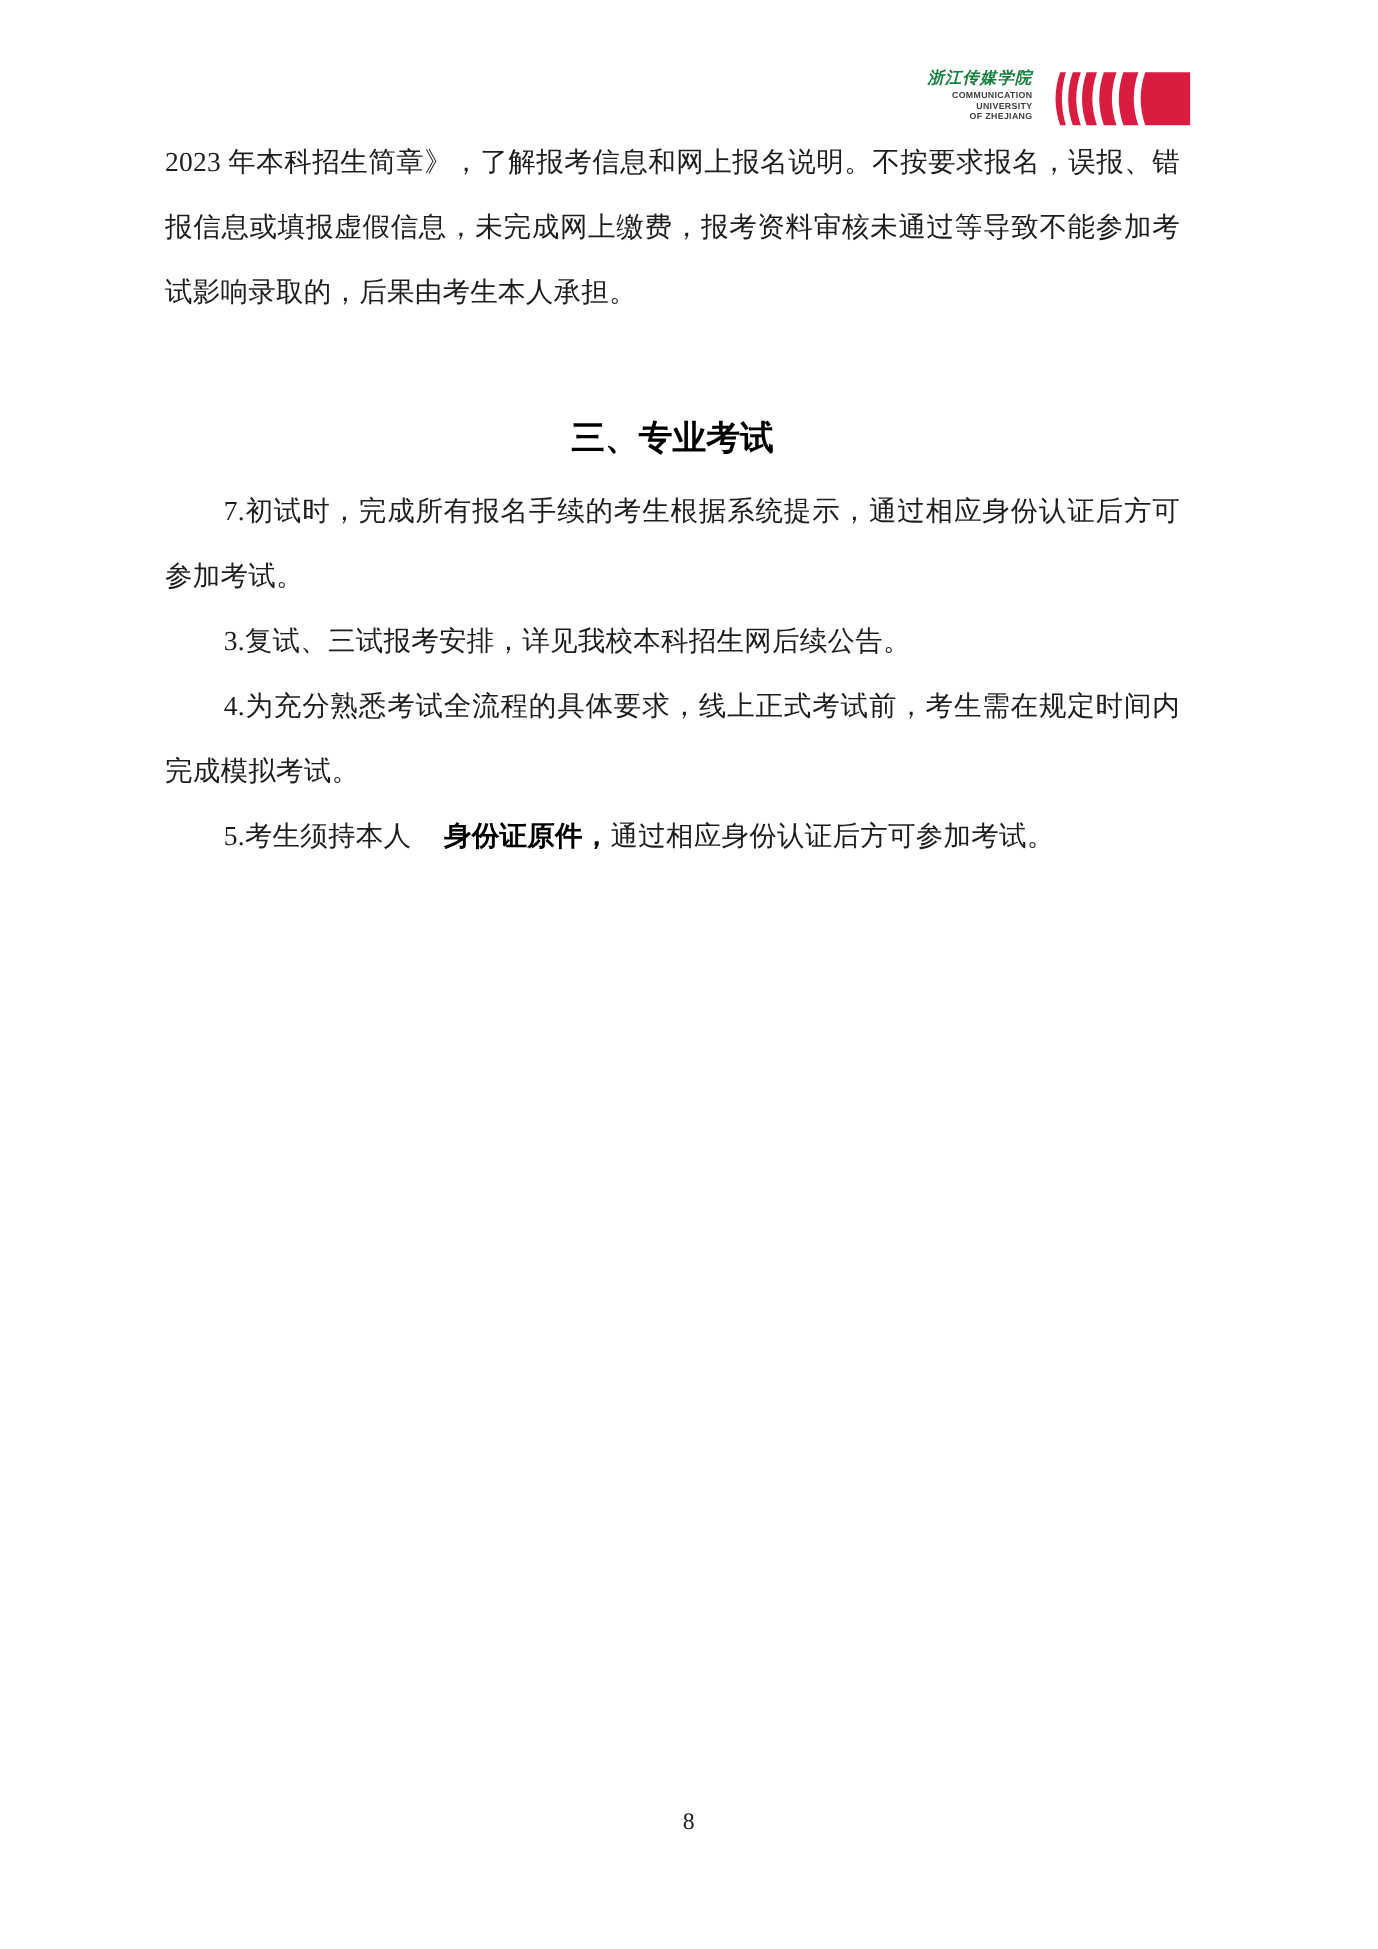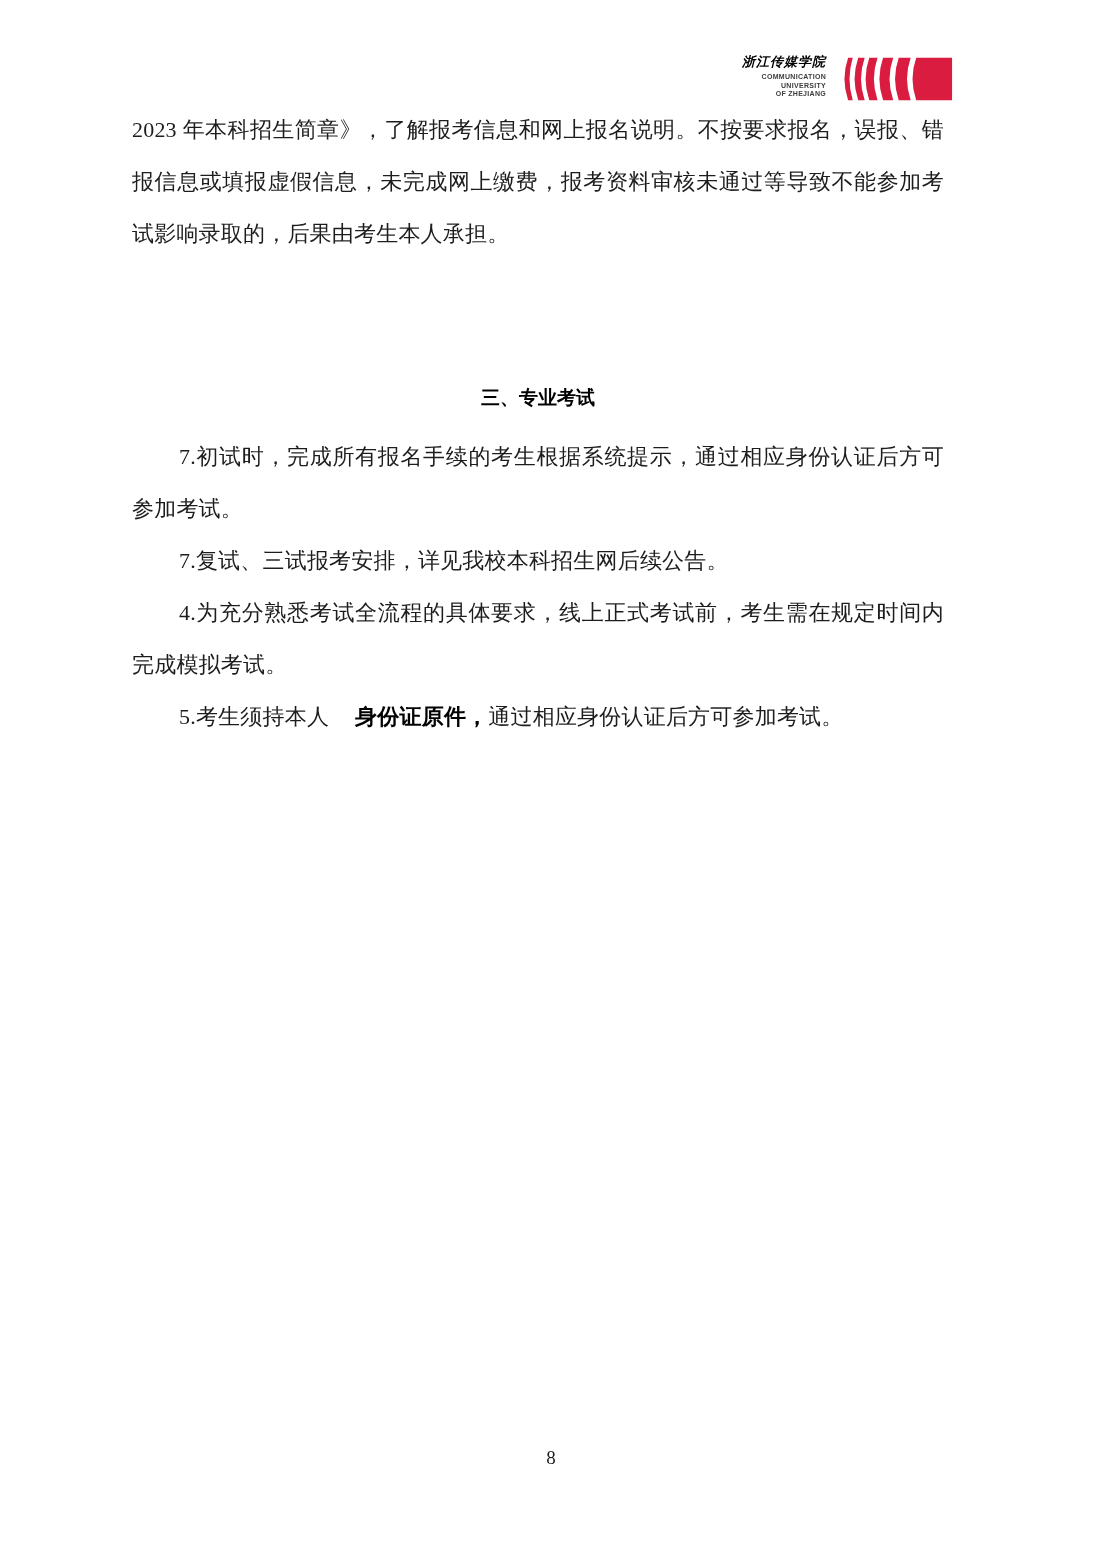--- a/index.html
+++ b/index.html
@@ -22,21 +22,21 @@
     align-items: flex-start;
     gap: 8px;
   }
   .logo-text { text-align: right; padding-top: 2px; }
   .logo-cn {
     font-family: "Liberation Serif", serif;
     font-weight: 700;
     font-style: italic;
     font-size: 13px;
     letter-spacing: 1px;
-    color: #000000;
+    color: #15803d;
     white-space: nowrap;
   }
   .logo-en {
     margin-top: 2px;
     font-family: "Liberation Sans", sans-serif;
     font-weight: 700;
     font-size: 7px;
     line-height: 8.5px;
     letter-spacing: 0.3px;
     color: #3c3c3c;
@@ -52,25 +52,25 @@
   }
   .body-p {
     margin: 0;
     font-size: 22px;
     line-height: 52px;
     text-align: justify;
     letter-spacing: 0.2px;
   }
   .indent { text-indent: 47px; }
   .section-heading {
-    margin: 116px 0 11px 0;
+    margin: 68px 0 11px 0;
     text-align: center;
     font-family: "Liberation Sans", "DejaVu Sans", sans-serif;
     font-weight: 700;
-    font-size: 19px;
+    font-size: 27px;
     line-height: 44px;
     color: #000000;
   }
   .em-bold {
     font-family: "Liberation Sans", "DejaVu Sans", sans-serif;
     font-weight: 700;
     color: #000000;
     margin-left: 26px;
   }
 
@@ -114,21 +114,21 @@
   <main class="content">
 
     <p class="body-p">2023 年本科招生简章》，了解报考信息和网上报名说明。不按要求报名，误报、错报信息或填报虚假信息，未完成网上缴费，报考资料审核未通过等导致不能参加考试影响录取的，后果由考生本人承担。</p>
 
 
     <h2 class="section-heading">三、专业考试</h2>
 
 
     <p class="body-p indent">7.初试时，完成所有报名手续的考生根据系统提示，通过相应身份认证后方可参加考试。</p>
 
-    <p class="body-p indent">7.复试、三试报考安排，详见我校本科招生网后续公告。</p>
+    <p class="body-p indent">3.复试、三试报考安排，详见我校本科招生网后续公告。</p>
 
     <p class="body-p indent">4.为充分熟悉考试全流程的具体要求，线上正式考试前，考生需在规定时间内完成模拟考试。</p>
 
     <p class="body-p indent"><span>5.考生须持本人</span><strong class="em-bold">身份证原件，</strong><span>通过相应身份认证后方可参加考试。</span></p>
 
   </main>
 
   <footer>
     <div class="page-number">8</div>
   </footer>

